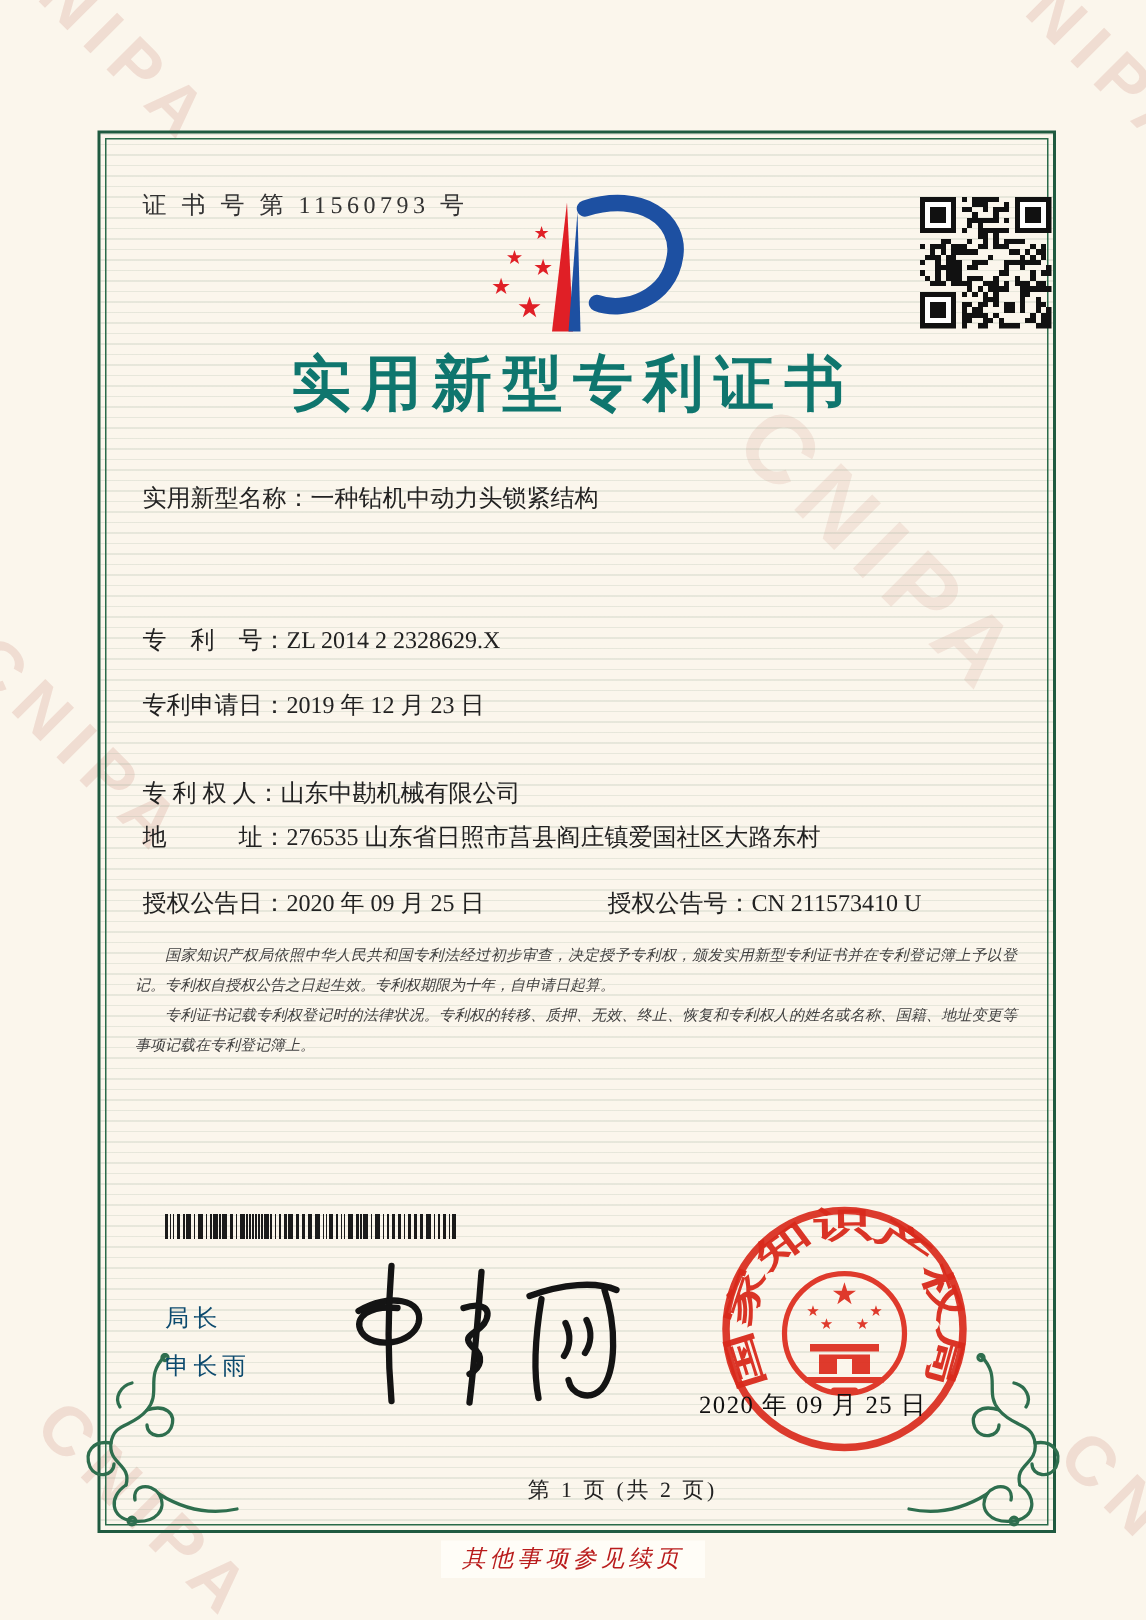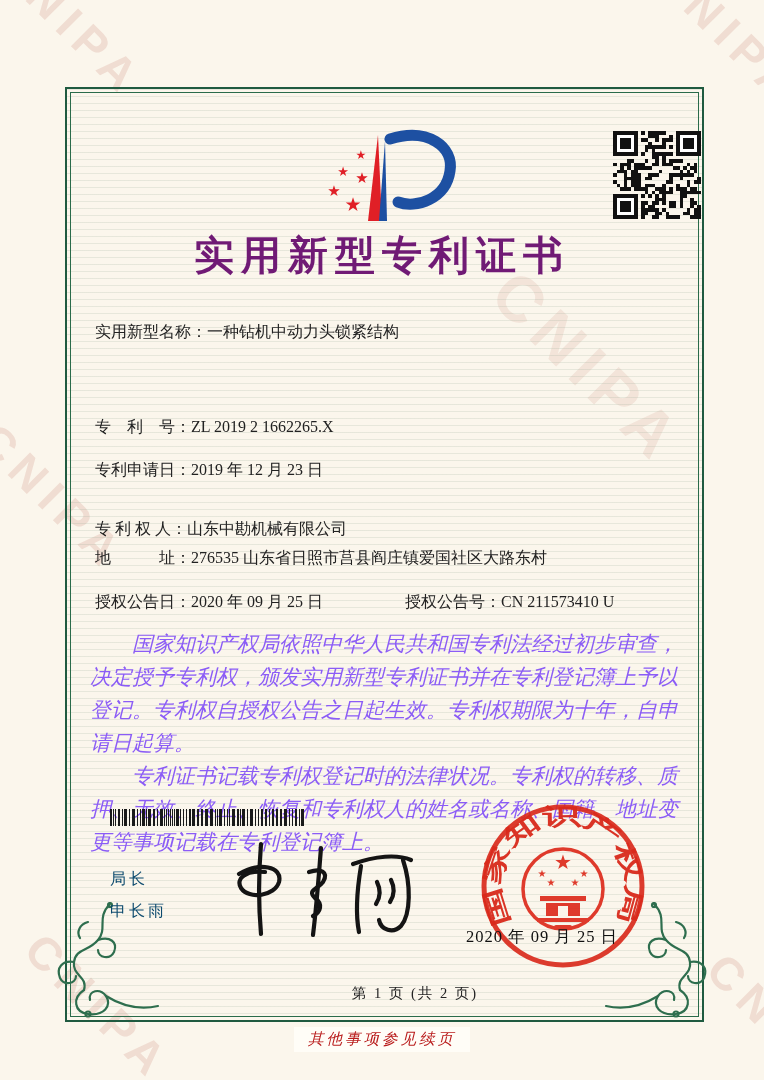--- a/index.html
+++ b/index.html
@@ -11,25 +11,25 @@
       font-weight:bold;font-size:46px;letter-spacing:9px;color:rgba(215,163,150,0.30);
       transform:rotate(45deg);white-space:nowrap;pointer-events:none;}
   .wm.big{font-size:64px;color:rgba(215,163,150,0.22);}
   
   .frame{position:absolute;left:65px;top:87px;width:635px;height:931px;
          border:2.5px solid #1f5a40;
          background:repeating-linear-gradient(to bottom,rgba(150,170,150,0.20) 0 1px,rgba(0,0,0,0) 1px 7px);}
   .frame-inner{position:absolute;left:3px;top:3px;right:3px;bottom:3px;border:1px solid #2a6b4a;}
   .cert-no{position:absolute;left:95px;top:127px;font-size:16px;letter-spacing:3px;color:#333;}
   .title{position:absolute;left:0;top:228px;width:100%;text-align:center;
-         font-size:40px;font-weight:bold;letter-spacing:7px;color:#701a75;}
+         font-size:40px;font-weight:bold;letter-spacing:7px;color:#0f766e;}
   .field{position:absolute;left:95px;width:585px;font-size:16px;white-space:nowrap;}
   .field .pair2{position:absolute;left:310px;top:0;}
-  .paras{position:absolute;left:90px;top:628px;width:588px;font-size:21px;line-height:33px;
-         text-align:justify;font-style:italic;color:#8b5cf6;}
+  .paras{position:absolute;left:90px;top:628px;width:588px;font-size:10px;line-height:20px;
+         text-align:justify;font-style:italic;color:#404040;}
   .paras p{margin:0;text-indent:2em;}
   .officer{position:absolute;left:110px;font-family:"Liberation Sans","DejaVu Sans",sans-serif;
            font-size:16px;letter-spacing:3px;color:#0c4a6e;}
   .seal-date{position:absolute;left:462px;top:926px;width:160px;text-align:center;
              font-size:16.5px;letter-spacing:1px;color:#101010;}
   .page-info{position:absolute;left:0;top:984px;width:100%;text-align:center;font-size:14.5px;letter-spacing:2px;padding-left:33px;}
   .footer{position:absolute;left:0;top:1027px;width:100%;text-align:center;}
   .footer span{display:inline-block;background:#fffdf7;padding:2px 14px;font-size:15.5px;
                font-style:italic;letter-spacing:3px;color:#b91c1c;}
   svg{display:block;}
@@ -68,20 +68,21 @@
       <path d="M32,88 C20,96 22,110 36,112 C52,114 60,104 54,94 C48,86 36,88 38,98"></path>
       <path d="M46,38 C58,34 66,40 62,50 C58,58 46,56 46,48"></path>
       <path d="M22,60 C10,58 4,66 8,76 C12,84 24,82 24,74"></path>
       <path d="M54,94 C70,104 88,108 106,104"></path>
       <path d="M36,20 C28,22 24,30 28,36"></path>
       <circle cx="58" cy="3" r="2"></circle>
         <circle cx="36" cy="112" r="2.5"></circle>
     </g>
   </svg>
 
+  <div class="cert-no">证 书 号 第 11560793 号</div>
 
   <svg class="abs" style="left:318px;top:119px;" width="148" height="110" viewBox="0 0 148 110">
     <g fill="#e01f26" font-family="DejaVu Sans, sans-serif" text-anchor="middle">
       <text x="43" y="40" font-size="12">★</text>
       <text x="25" y="57" font-size="13">★</text>
       <text x="44" y="64" font-size="15">★</text>
       <text x="16" y="77" font-size="15">★</text>
       <text x="35" y="92" font-size="19">★</text>
     </g>
     <polygon points="60,16 50,102 64,102" fill="#e01f26"></polygon>
@@ -312,21 +313,21 @@
       <rect x="23" y="24" width="1" height="1" fill="#111"></rect>
       <rect x="24" y="24" width="1" height="1" fill="#111"></rect>
     </svg>
 
   <div class="title">实用新型专利证书</div>
 
   <div class="field" style="top:322px;">
     <span>实用新型名称：</span><span>一种钻机中动力头锁紧结构</span>
   </div>
   <div class="field" style="top:417px;">
-    <span>专　利　号：</span><span>ZL 2019 2 1662265.X</span>
+    <span>专　利　号：</span><span>ZL 2014 2 2328629.X</span>
   </div>
   <div class="field" style="top:460px;">
     <span>专利申请日：</span><span>2019 年 12 月 23 日</span>
   </div>
   <div class="field" style="top:504px;margin-top:15px;">
     <span>专 利 权 人：</span><span>山东中勘机械有限公司</span>
   </div>
   <div class="field" style="top:548px;">
     <span>地　　　址：</span><span>276535 山东省日照市莒县阎庄镇爱国社区大路东村</span>
   </div>

